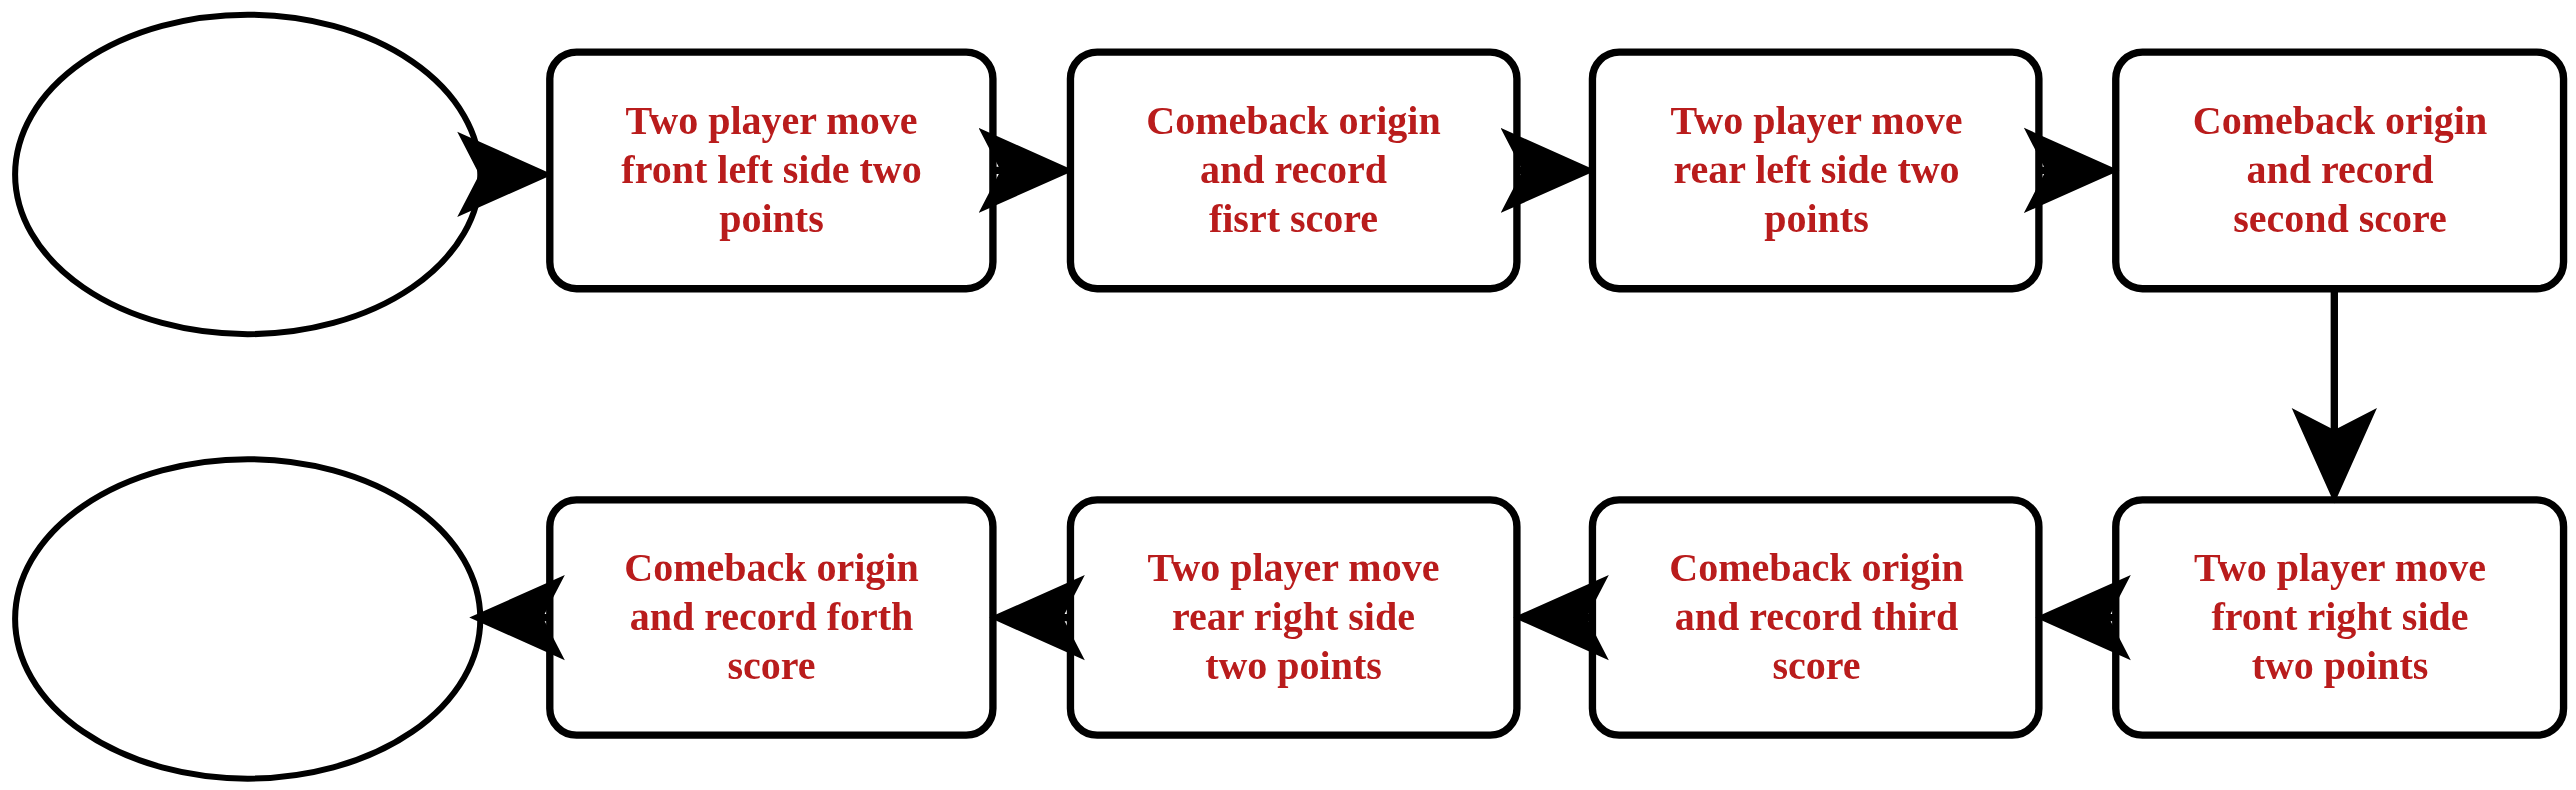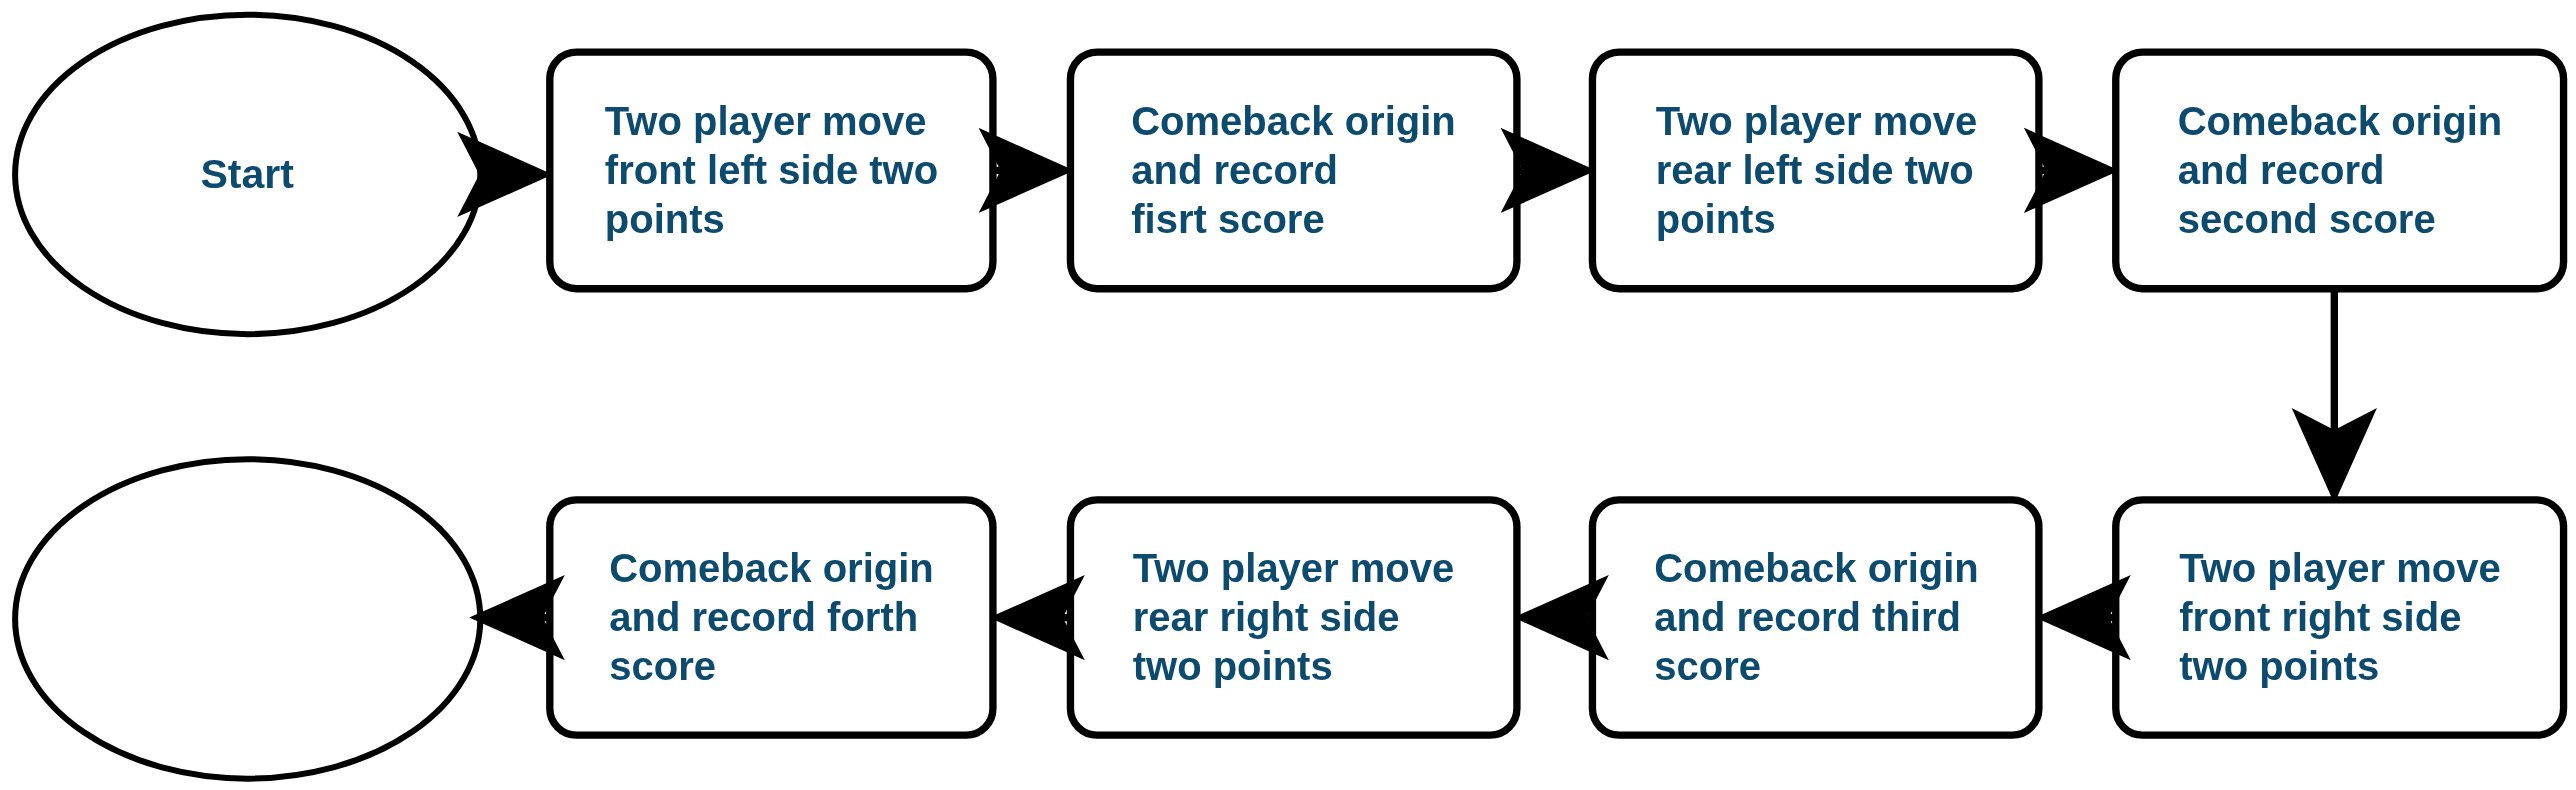--- a/index.html
+++ b/index.html
@@ -23,24 +23,24 @@
     left: 0;
     top: 0;
     width: 2576px;
     height: 790px;
   }
   .node-label {
     position: absolute;
     display: flex;
     align-items: center;
     justify-content: center;
-    text-align: left;
-    font-family: Liberation Sans, sans-serif;
+    text-align: center;
+    font-family: Liberation Serif, serif;
     font-weight: bold;
-    color: #0c4a6e;
+    color: #b91c1c;
     white-space: pre-line;
     box-sizing: border-box;
   }
   .terminator-label {
     font-size: 41px;
     line-height: 1.12;
   }
   .process-label {
     font-size: 40px;
     line-height: 1.22;
@@ -85,21 +85,20 @@
 
     <line x1="3165" y1="924" x2="3061" y2="924" stroke="#000000" stroke-width="11" marker-end="url(#arrowRight)"></line>
 
     <line x1="2382" y1="924" x2="2280" y2="924" stroke="#000000" stroke-width="11" marker-end="url(#arrowRight)"></line>
 
     <line x1="1601" y1="924" x2="1496" y2="924" stroke="#000000" stroke-width="11" marker-end="url(#arrowRight)"></line>
 
     <line x1="822" y1="924" x2="718" y2="924" stroke="#000000" stroke-width="11" marker-end="url(#arrowRight)"></line>
   </svg>
 
-  <div class="node-label terminator-label" style="left:14.7px; top:14.7px; width:465px; height:320px;">Start</div>
 
   <div class="node-label process-label" style="left:550px; top:52px; width:443px; height:237px;">Two player move
 front left side two
 points</div>
 
   <div class="node-label process-label" style="left:1070px; top:52px; width:447px; height:237px;">Comeback origin
 and record
 fisrt  score</div>
 
   <div class="node-label process-label" style="left:1593px; top:52px; width:447px; height:237px;">Two player move

